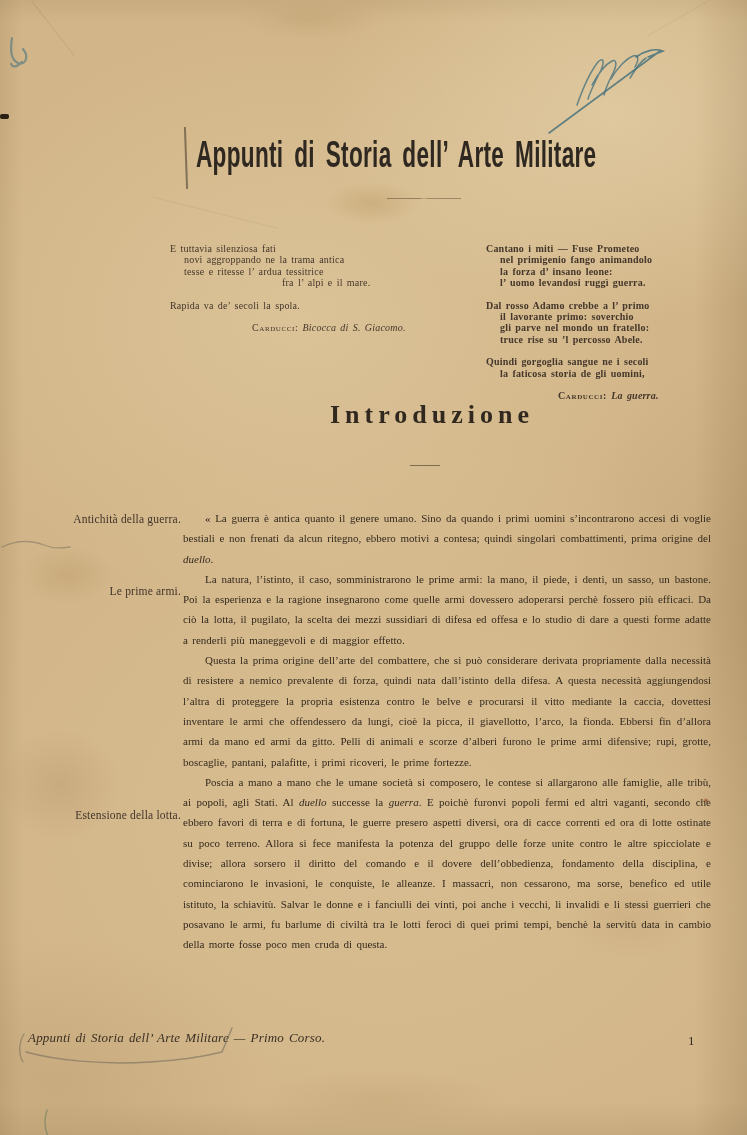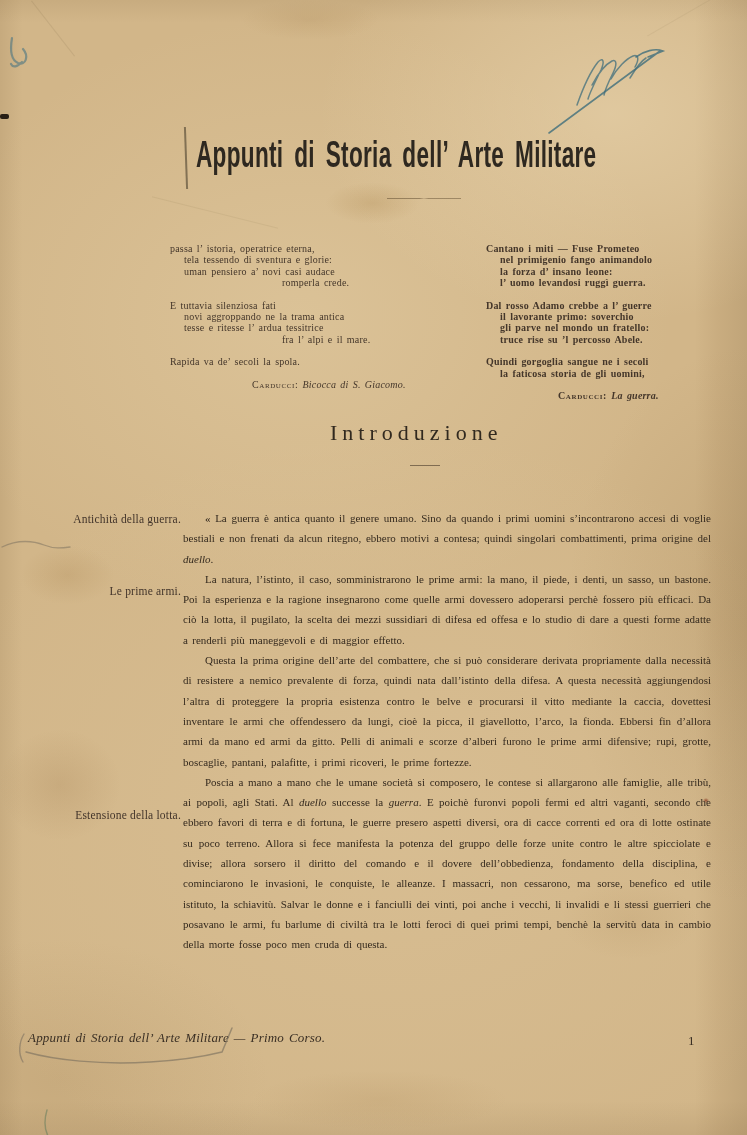--- a/index.html
+++ b/index.html
@@ -45,22 +45,22 @@
   .ind1{margin-left:14px;}
   .ind3{margin-left:112px;}
   .attrib{margin-top:5px;white-space:nowrap;}
   .epigraph-left .attrib{margin-left:82px;}
   .epigraph-right .attrib{margin-left:72px;}
   .attrib .author{font-variant:small-caps;letter-spacing:.6px;}
   .attrib .work{font-style:italic;}
 
   
   .section-heading{
-    position:absolute;left:330px;top:420px;
-    font-weight:normal;font-size:22px;letter-spacing:5px;color:#31291f;white-space:nowrap;
+    position:absolute;left:330px;top:400px;
+    font-weight:bold;font-size:26px;letter-spacing:5px;color:#31291f;white-space:nowrap;
   }
   .heading-rule{position:absolute;left:410px;top:465px;width:30px;height:1px;background:rgba(70,55,40,.6);}
 
   
   .margin-note{
     position:absolute;left:5px;width:176px;
     font-size:11.5px;line-height:14.5px;color:#42342a;
     white-space:pre-line;letter-spacing:.2px;text-align:right;
   }
   .mn-0{top:512px;} .mn-1{top:584px;} .mn-2{top:662px;} .mn-3{top:808px;}
@@ -126,45 +126,39 @@
   </svg>
 
   <div class="title-rule"></div>
   <div class="title-wrap">
     <div class="doc-title">Appunti di Storia dell’ Arte Militare</div>
   </div>
   <div class="title-dash"></div>
 
   <div class="epigraph epigraph-left">
       <div class="stanza">
-        <div class="vline ind0">passa l’ istoria, operatrice eterna,</div>
-        <div class="vline ind1">tela tessendo di sventura e glorie:</div>
-        <div class="vline ind1">uman pensiero a’ novi casi audace</div>
-        <div class="vline ind3">romperla crede.</div>
-      </div>
-      <div class="stanza">
         <div class="vline ind0">E tuttavia silenziosa fati</div>
         <div class="vline ind1">novi aggroppando ne la trama antica</div>
         <div class="vline ind1">tesse e ritesse l’ ardua tessitrice</div>
         <div class="vline ind3">fra l’ alpi e il mare.</div>
       </div>
       <div class="stanza">
         <div class="vline ind0">Rapida va de’ secoli la spola.</div>
       </div>
       <div class="attrib"><span class="author">Carducci:</span><span class="work"> Bicocca di S. Giacomo.</span></div>
     </div>
   <div class="epigraph epigraph-right">
       <div class="stanza">
         <div class="vline ind0">Cantano i miti — Fuse Prometeo</div>
         <div class="vline ind1">nel primigenio fango animandolo</div>
         <div class="vline ind1">la forza d’ insano leone:</div>
         <div class="vline ind1">l’ uomo levandosi ruggì guerra.</div>
       </div>
       <div class="stanza">
-        <div class="vline ind0">Dal rosso Adamo crebbe a l’ guerre</div>
+        <div class="vline ind0">Dal rosso Adamo crebbe a l’ primo</div>
         <div class="vline ind1">il lavorante primo: soverchio</div>
         <div class="vline ind1">gli parve nel mondo un fratello:</div>
         <div class="vline ind1">truce rise su ’l percosso Abele.</div>
       </div>
       <div class="stanza">
         <div class="vline ind0">Quindi gorgoglia sangue ne i secoli</div>
         <div class="vline ind1">la faticosa storia de gli uomini,</div>
       </div>
       <div class="attrib"><span class="author">Carducci:</span><span class="work"> La guerra.</span></div>
     </div>

